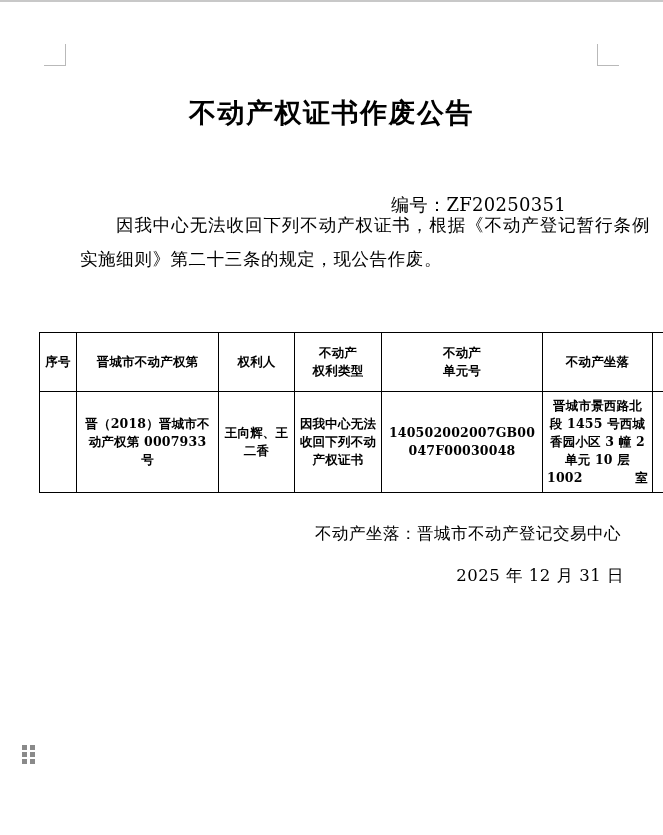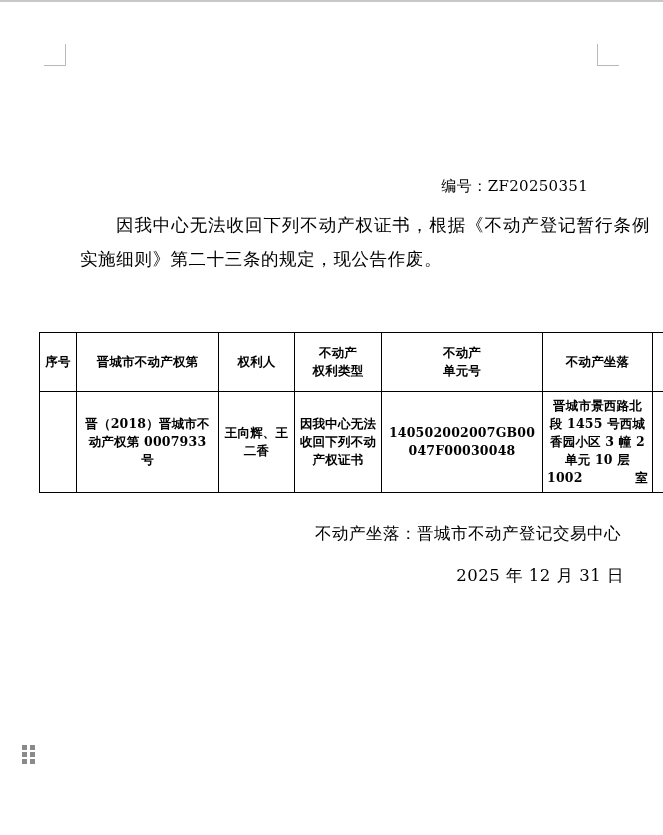--- a/index.html
+++ b/index.html
@@ -62,27 +62,27 @@
     font-family: "DejaVu Serif", "Liberation Serif", serif;
     font-weight: bold;
     font-size: 27px;
     letter-spacing: 1.5px;
     line-height: 1.2;
   }
 
   
   .serial-line {
     position: absolute;
-    top: 177px;
-    left: 0;
-    width: 663px;
-    padding-right: 75px;
+    top: 193px;
+    left: 0;
+    width: 663px;
+    padding-right: 97px;
     box-sizing: border-box;
     text-align: right;
-    font-size: 15px;
+    font-size: 18px;
     font-family: "DejaVu Serif", "Liberation Serif", serif;
     white-space: nowrap;
   }
   .serial-line .label { letter-spacing: 0.5px; }
   .serial-line .value { letter-spacing: 0.3px; }
 
   
   .body-paragraph {
     position: absolute;
     top: 208px;
@@ -205,20 +205,21 @@
 
   <div class="crop-mark crop-tl">
     <i class="h"></i>
     <i class="v"></i>
   </div>
   <div class="crop-mark crop-tr">
     <i class="h"></i>
     <i class="v"></i>
   </div>
 
+  <div class="doc-title">不动产权证书作废公告</div>
 
   <div class="serial-line">
     <span class="label">编号：</span><span class="value">ZF20250351</span>
   </div>
 
   <div class="body-paragraph">因我中心无法收回下列不动产权证书，根据《不动产登记暂行条例实施细则》第二十三条的规定，现公告作废。</div>
 
   <table class="cert-table">
     <thead>
       <tr>

